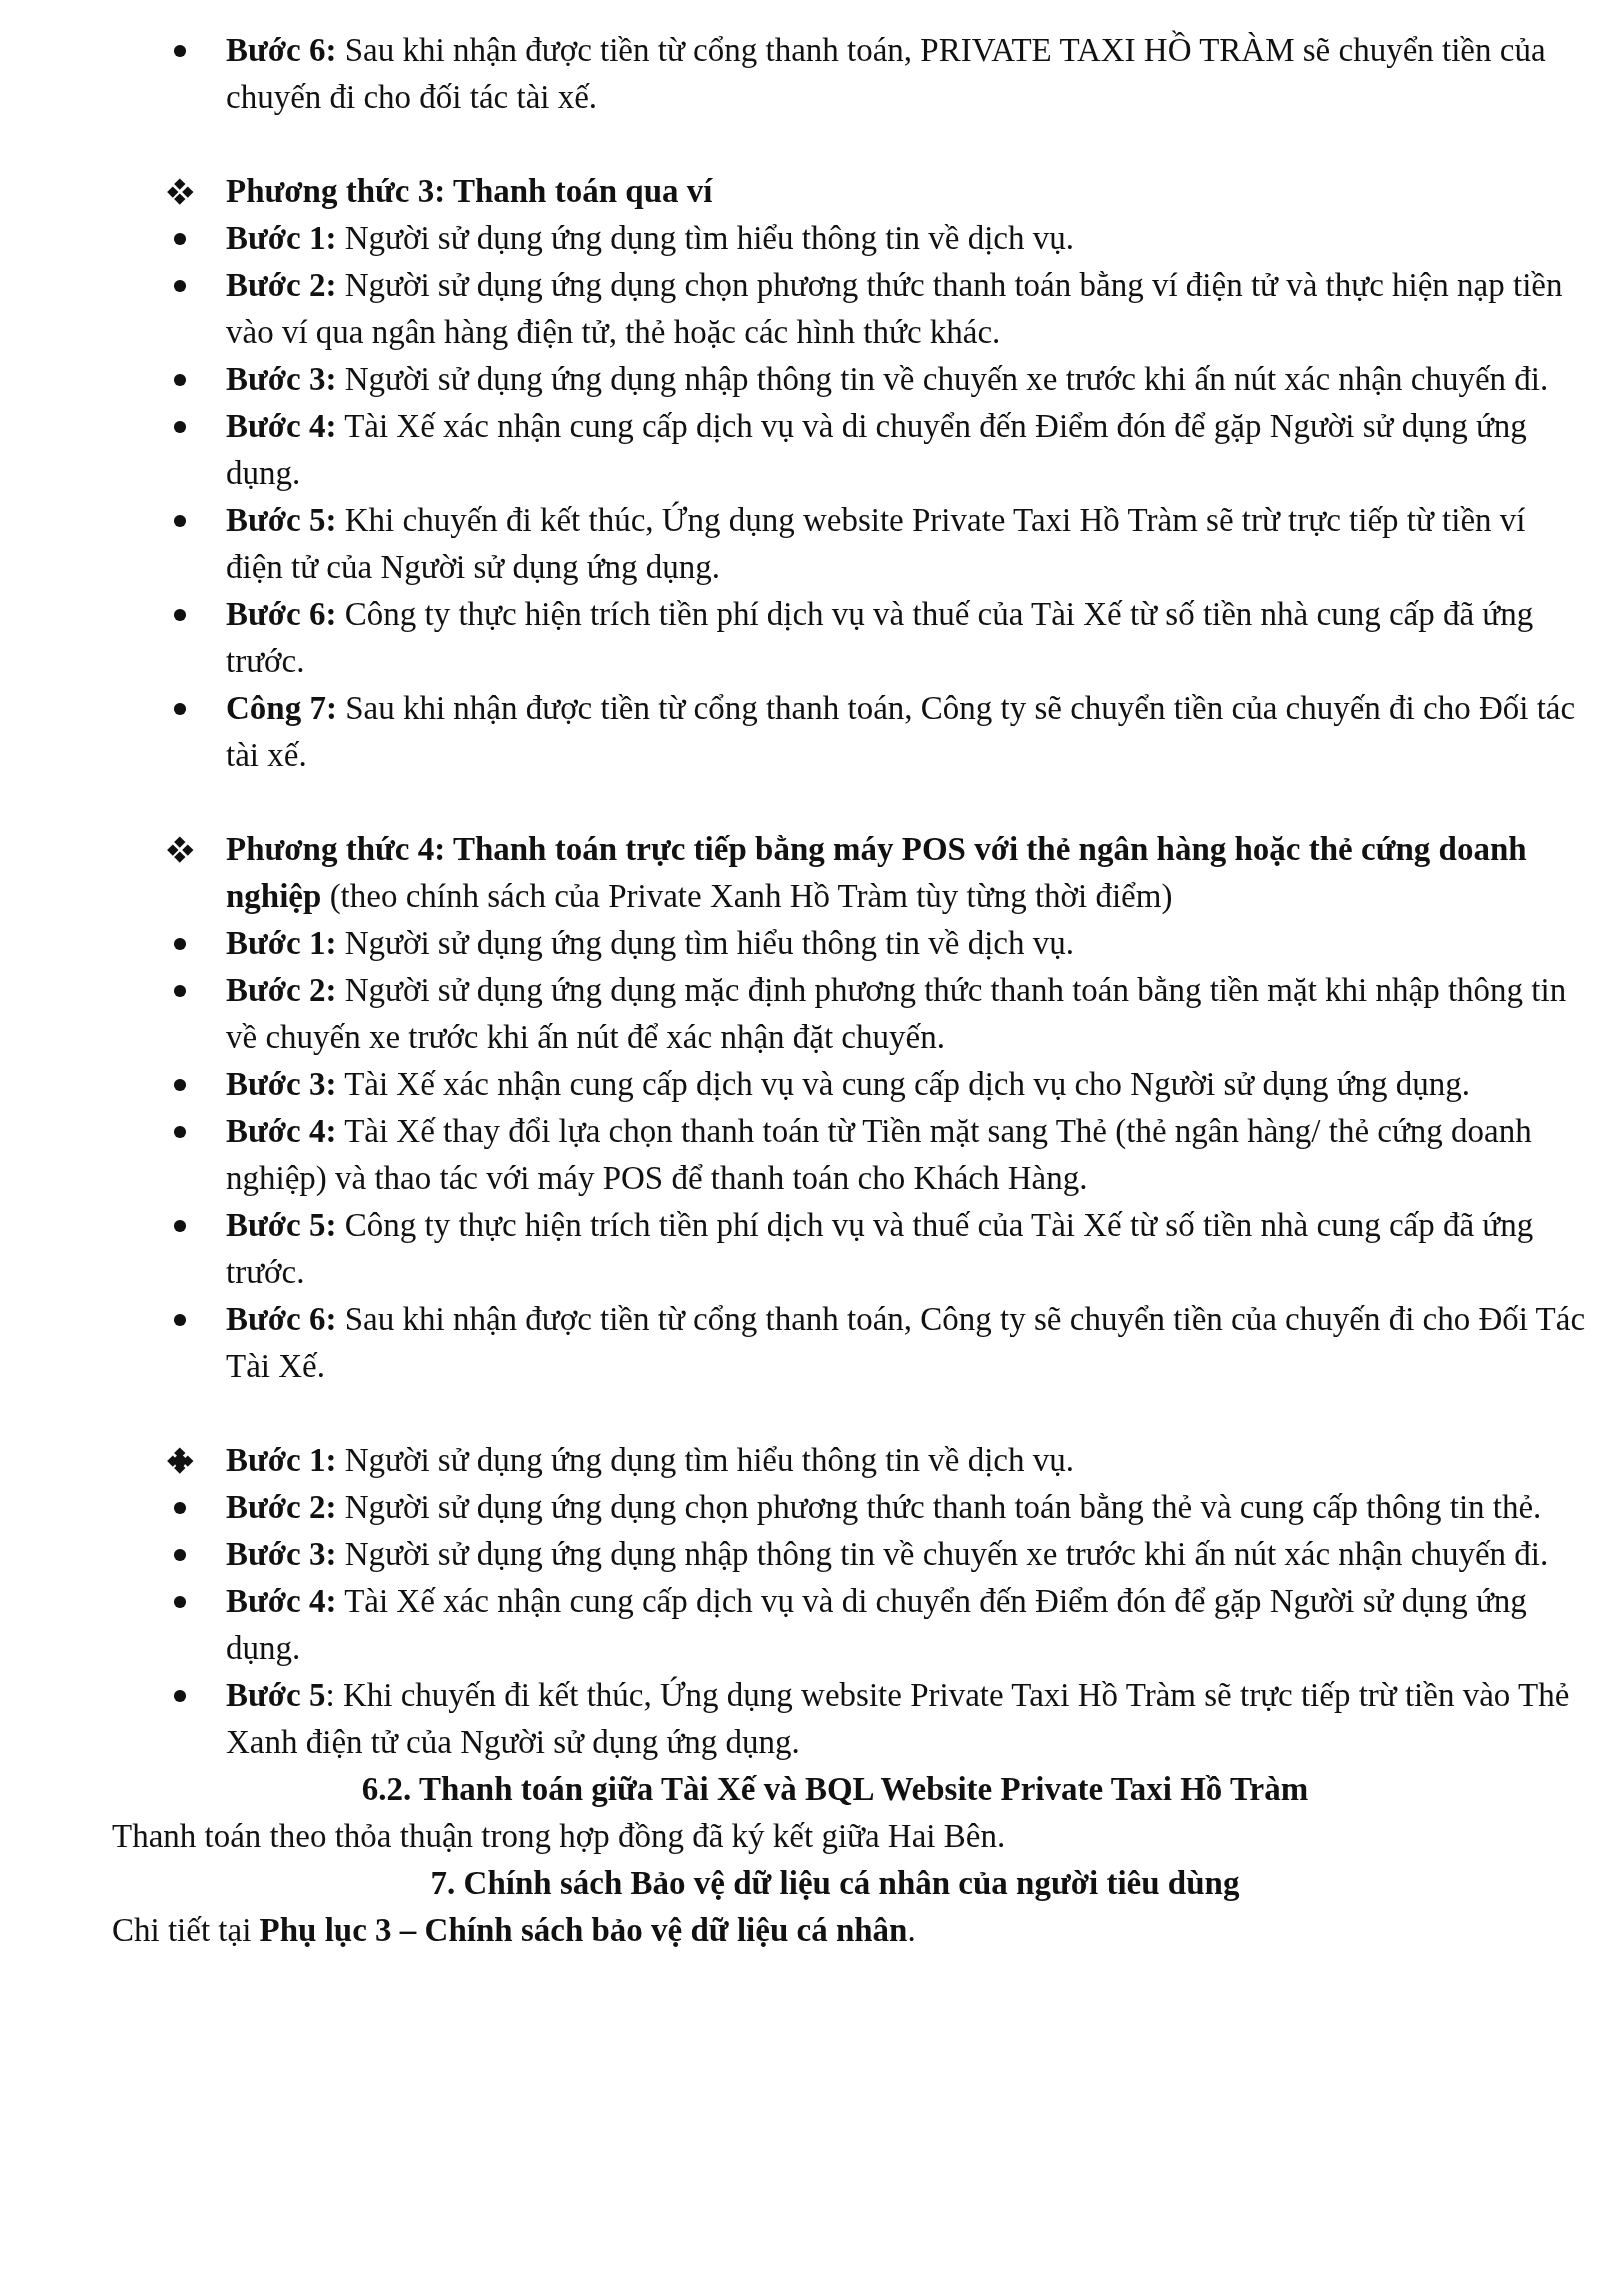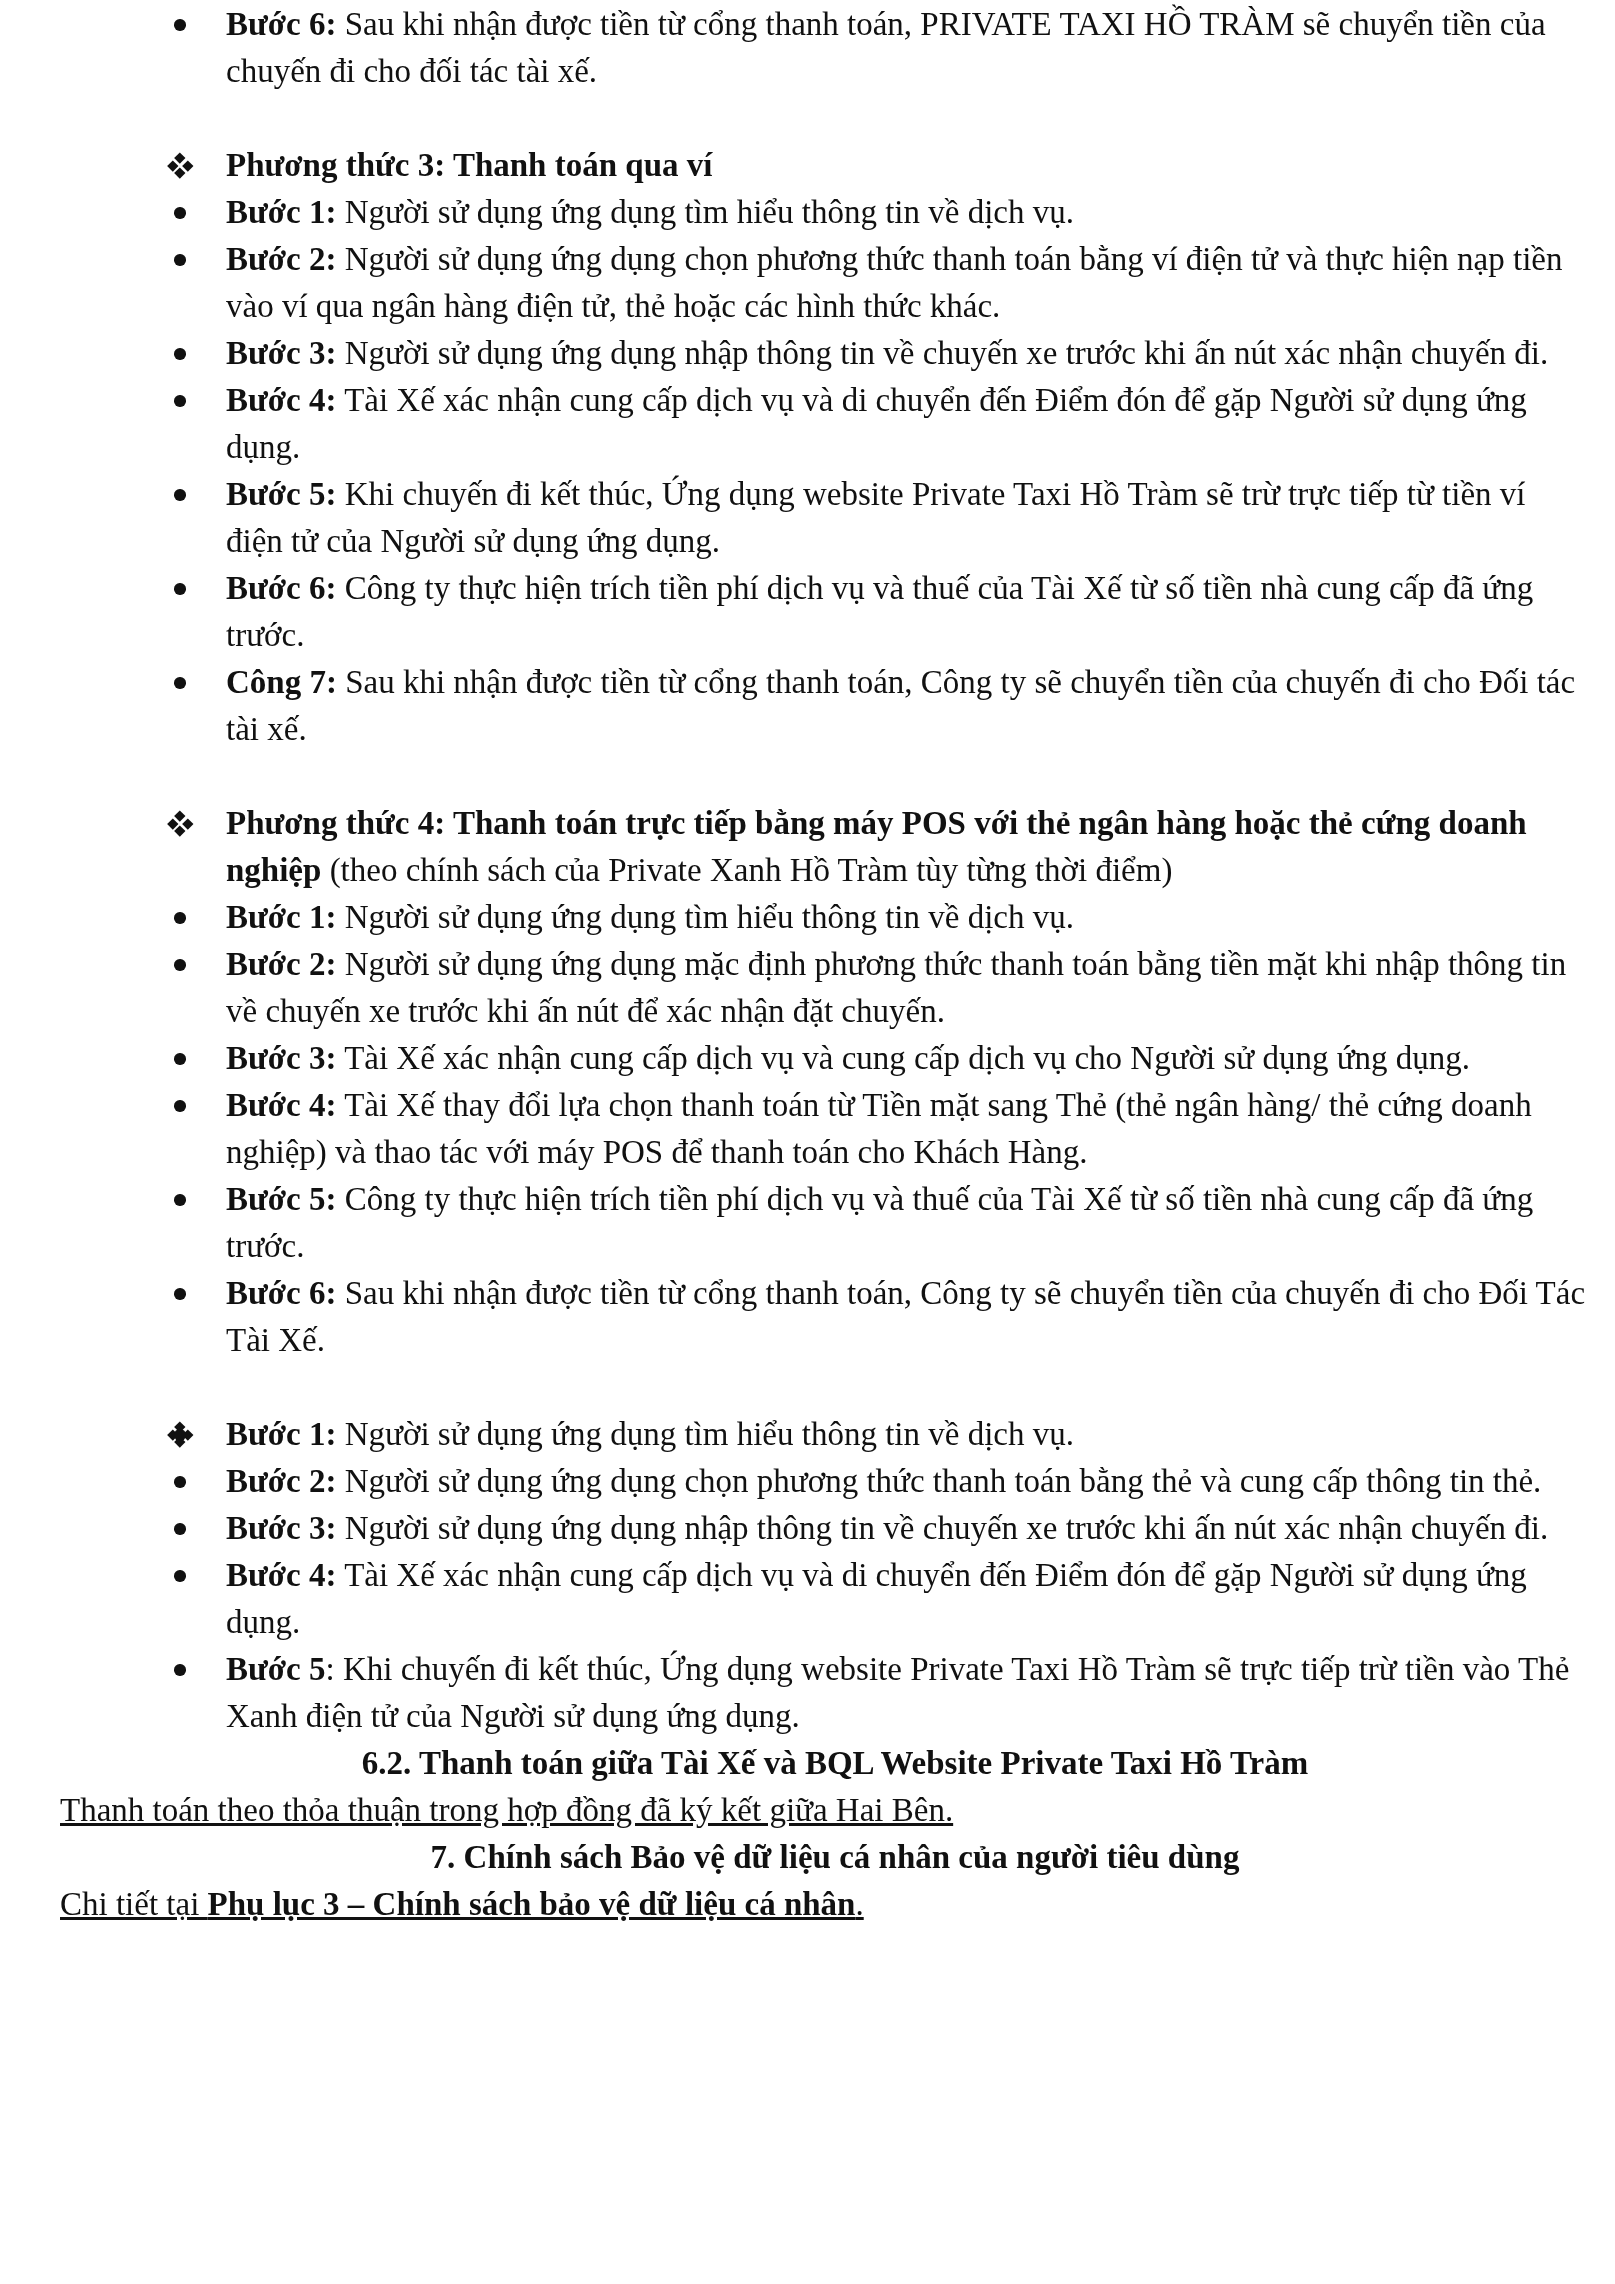--- a/index.html
+++ b/index.html
@@ -3,34 +3,34 @@
 <meta charset="utf-8">
 <style>
   html, body { margin: 0; padding: 0; background: #ffffff; }
   body {
     width: 1616px; height: 2284px; overflow: hidden;
     font-family: "Liberation Serif", "DejaVu Serif", serif;
     color: #111111;
     font-size: 33px;
     line-height: 47px;
   }
-  .page { position: relative; padding-top: 1px; }
+  .page { position: relative; padding-top: 27px; }
   .item { position: relative; margin-left: 226px; width: 1361px; }
   .item .marker { position: absolute; left: -61px; top: 0; width: 30px; text-align: center; }
   .bullet-dot { display: inline-block; width: 11.4px; height: 11.4px; border-radius: 50%; background: #111; vertical-align: middle; margin-top: -4.6px; }
   .diamond { display: inline-block; width: 23px; height: 23px; position: relative; vertical-align: middle; margin-top: -6px; }
   .diamond i { position: absolute; width: 7.6px; height: 7.6px; background: #111; transform: rotate(45deg); }
   .diamond i:nth-child(1) { left: 7.6px; top: 0; }
   .diamond i:nth-child(2) { left: 0; top: 7.6px; }
   .diamond i:nth-child(3) { left: 15px; top: 7.6px; }
   .diamond i:nth-child(4) { left: 7.6px; top: 15px; }
   .blank { height: 47px; }
   b, .bold { font-weight: bold; }
   .section-heading { margin-left: 54px; font-weight: bold; text-align: center; }
-  .section-para { margin-left: 60px; text-decoration: underline; }
+  .section-para { margin-left: 112px; }
 </style>
 </head>
 <body>
 
 <div class="page">
 
   <div class="item">
     <span class="marker"><span class="bullet-dot"></span></span>
     <b>Bước 6:</b><span> Sau khi nhận được tiền từ cổng thanh toán, PRIVATE TAXI HỒ TRÀM sẽ chuyển tiền của chuyến đi cho đối tác tài xế.</span>
   </div>

